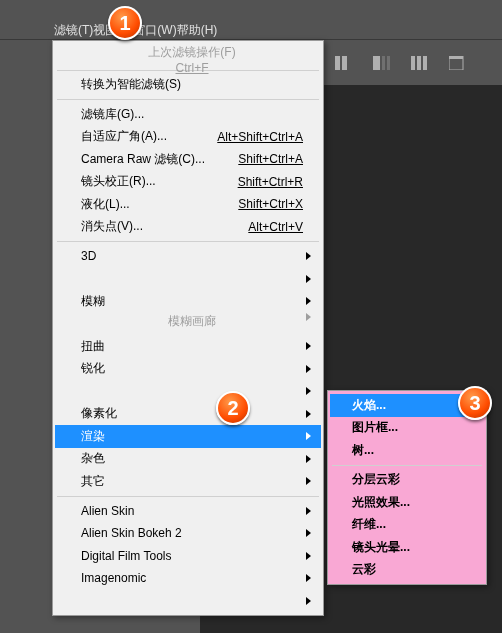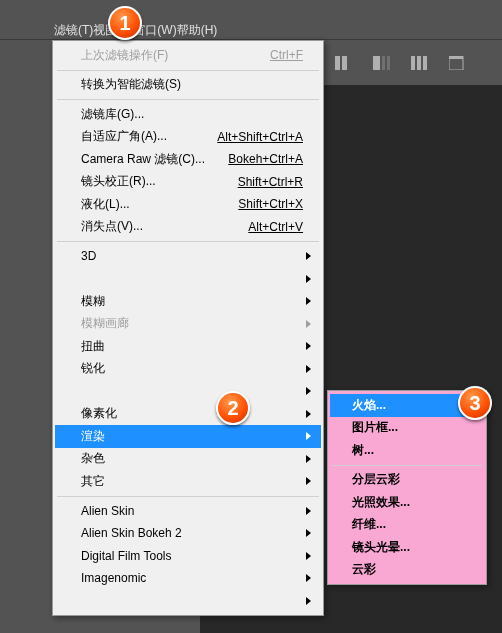--- a/index.html
+++ b/index.html
@@ -72,21 +72,21 @@
   }
   .menu-item {
     display: flex;
     align-items: center;
     height: 22.5px;
     padding: 0 18px 0 26px;
     color: #000;
     position: relative;
   }
   .menu-item.highlight { background: #1e90ff; color: #fff; }
-  .menu-item.disabled { color: #9e9e9e; }
+  .menu-item.disabled { color: #9e9e9e; flex-direction: column; }
   .menu-item .label { flex: 1; }
   .menu-item .shortcut { color: #000; text-decoration: underline; }
   .menu-item.disabled .shortcut { color: #9e9e9e; }
   .menu-item .arrow {
     width: 0; height: 0;
     border-top: 4px solid transparent;
     border-bottom: 4px solid transparent;
     border-left: 5px solid #000;
     position: absolute;
     right: 10px;
@@ -176,21 +176,21 @@
   <div class="sep"></div>
   <div class="menu-item">
     <span class="label">滤镜库(G)...</span>
   </div>
   <div class="menu-item">
     <span class="label">自适应广角(A)...</span>
     <span class="shortcut">Alt+Shift+Ctrl+A</span>
   </div>
   <div class="menu-item">
     <span class="label">Camera Raw 滤镜(C)...</span>
-    <span class="shortcut">Bokeh+Ctrl+A</span>
+    <span class="shortcut">Shift+Ctrl+A</span>
   </div>
   <div class="menu-item">
     <span class="label">镜头校正(R)...</span>
     <span class="shortcut">Shift+Ctrl+R</span>
   </div>
   <div class="menu-item">
     <span class="label">液化(L)...</span>
     <span class="shortcut">Shift+Ctrl+X</span>
   </div>
   <div class="menu-item">

